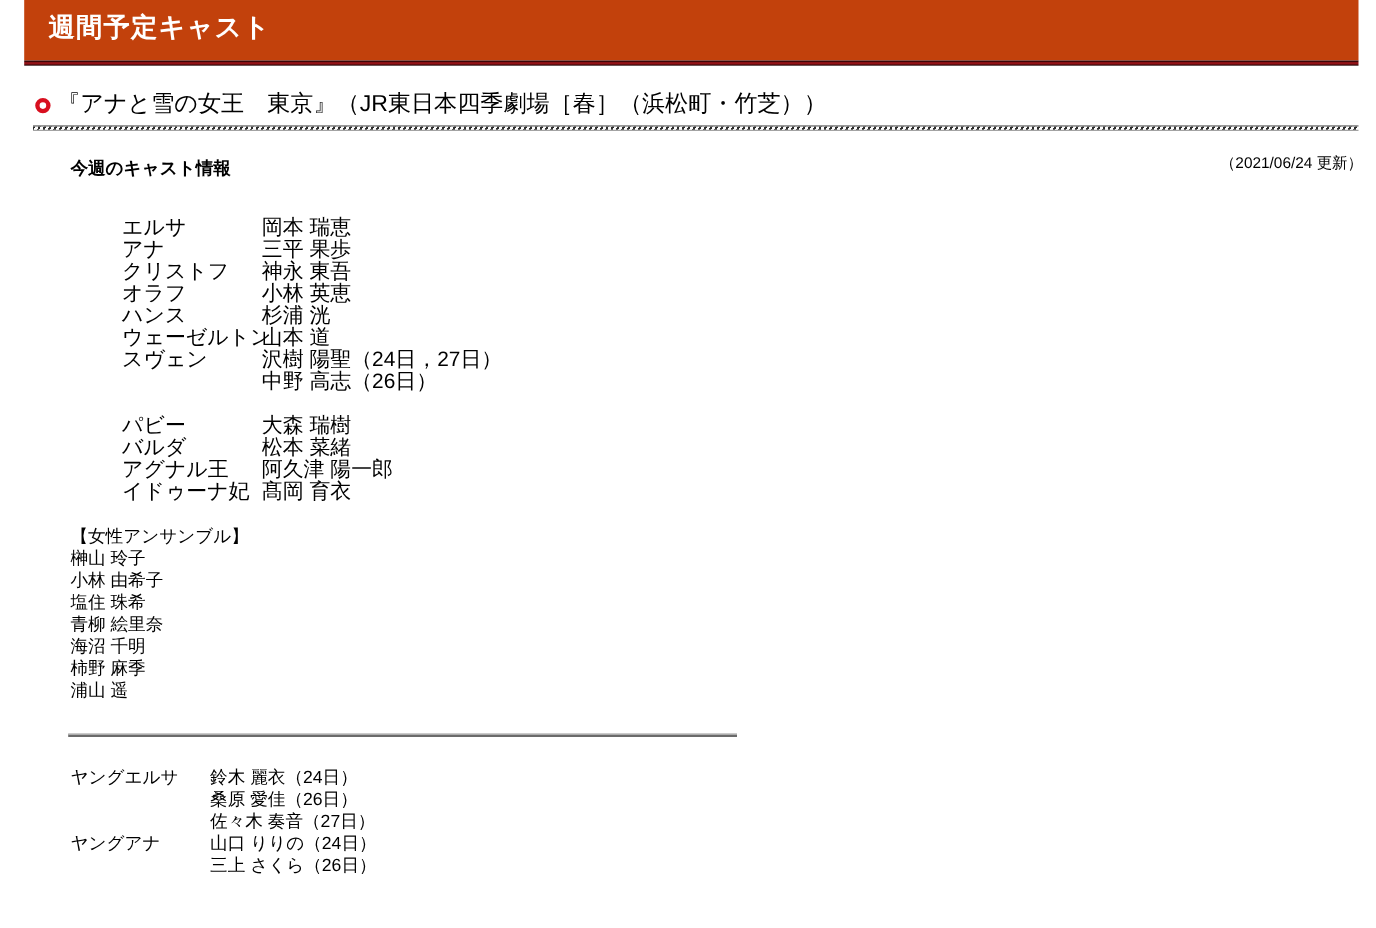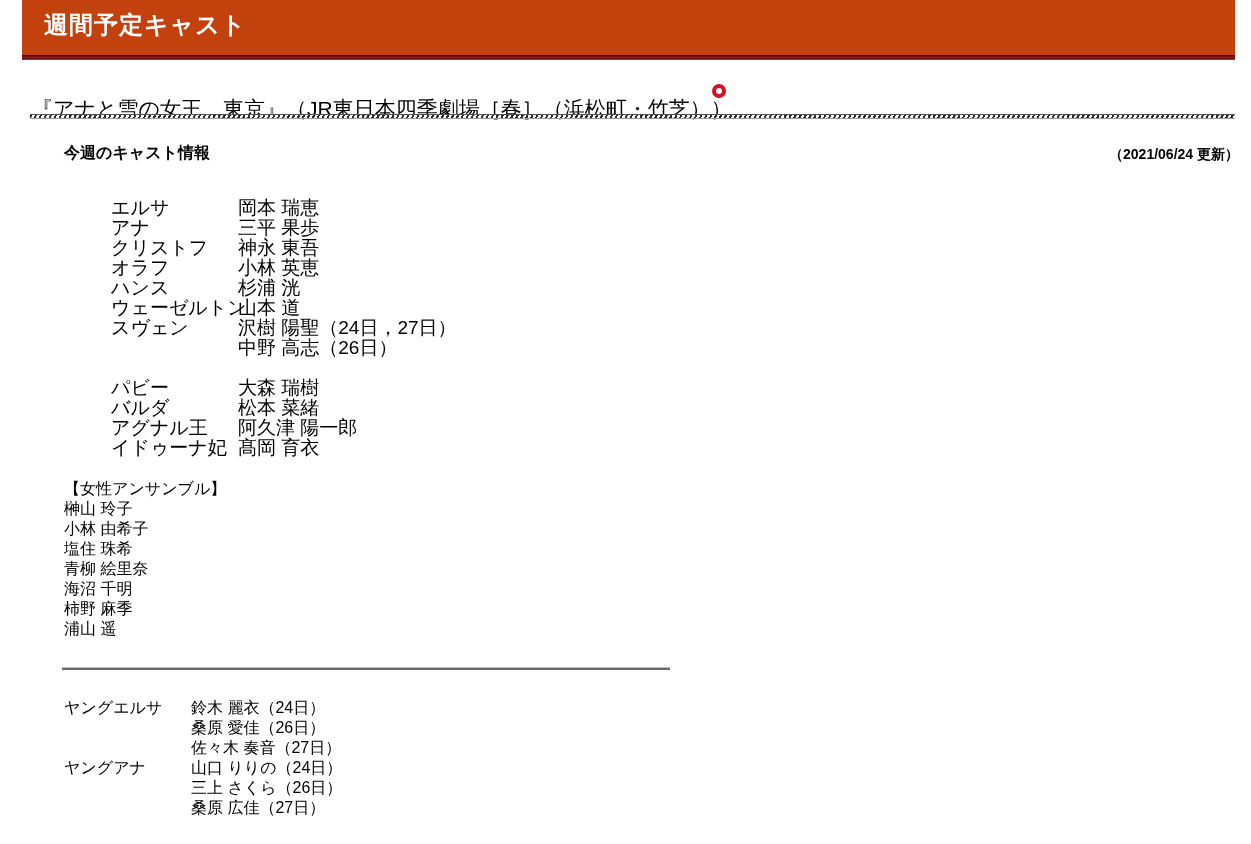--- a/index.html
+++ b/index.html
@@ -51,23 +51,22 @@
         #2a0406 85%,
         #d6d6d6 100%);
   }
 
   
   #venue-heading {
     position: absolute;
     left: 32px;
     top: 83px;
     display: flex;
-    align-items: flex-end;
-    white-space: nowrap;
-    flex-direction: column;
+    align-items: center;
+    white-space: nowrap;
   }
   .bullet-ring {
     width: 14px;
     height: 14px;
     border-radius: 50%;
     border: 4px solid #d80f1f;
     box-sizing: border-box;
     flex: 0 0 auto;
     margin-right: 6px;
     position: relative;
@@ -101,24 +100,23 @@
     position: absolute;
     left: 64px;
     top: 143px;
     font-size: 16px;
     font-weight: bold;
     white-space: nowrap;
   }
   #update-date {
     position: absolute;
     right: 12px;
-    top: 146px;
+    top: 140px;
     font-size: 14px;
     white-space: nowrap;
-    font-weight: bold;
   }
 
   
   #main-cast {
     position: absolute;
     left: 64px;
     top: 198px;
     font-size: 19px;
     margin-left: 47px;
   }
@@ -280,17 +278,13 @@
       <span class="actor-cell">佐々木 奏音（27日）</span>
     </div>
     <div class="cast-row">
       <span class="role-cell">ヤングアナ</span>
       <span class="actor-cell">山口 りりの（24日）</span>
     </div>
     <div class="cast-row">
       <span class="role-cell"></span>
       <span class="actor-cell">三上 さくら（26日）</span>
     </div>
-    <div class="cast-row">
-      <span class="role-cell"></span>
-      <span class="actor-cell">桑原 広佳（27日）</span>
-    </div>
   </div>
 
 </body></html>

